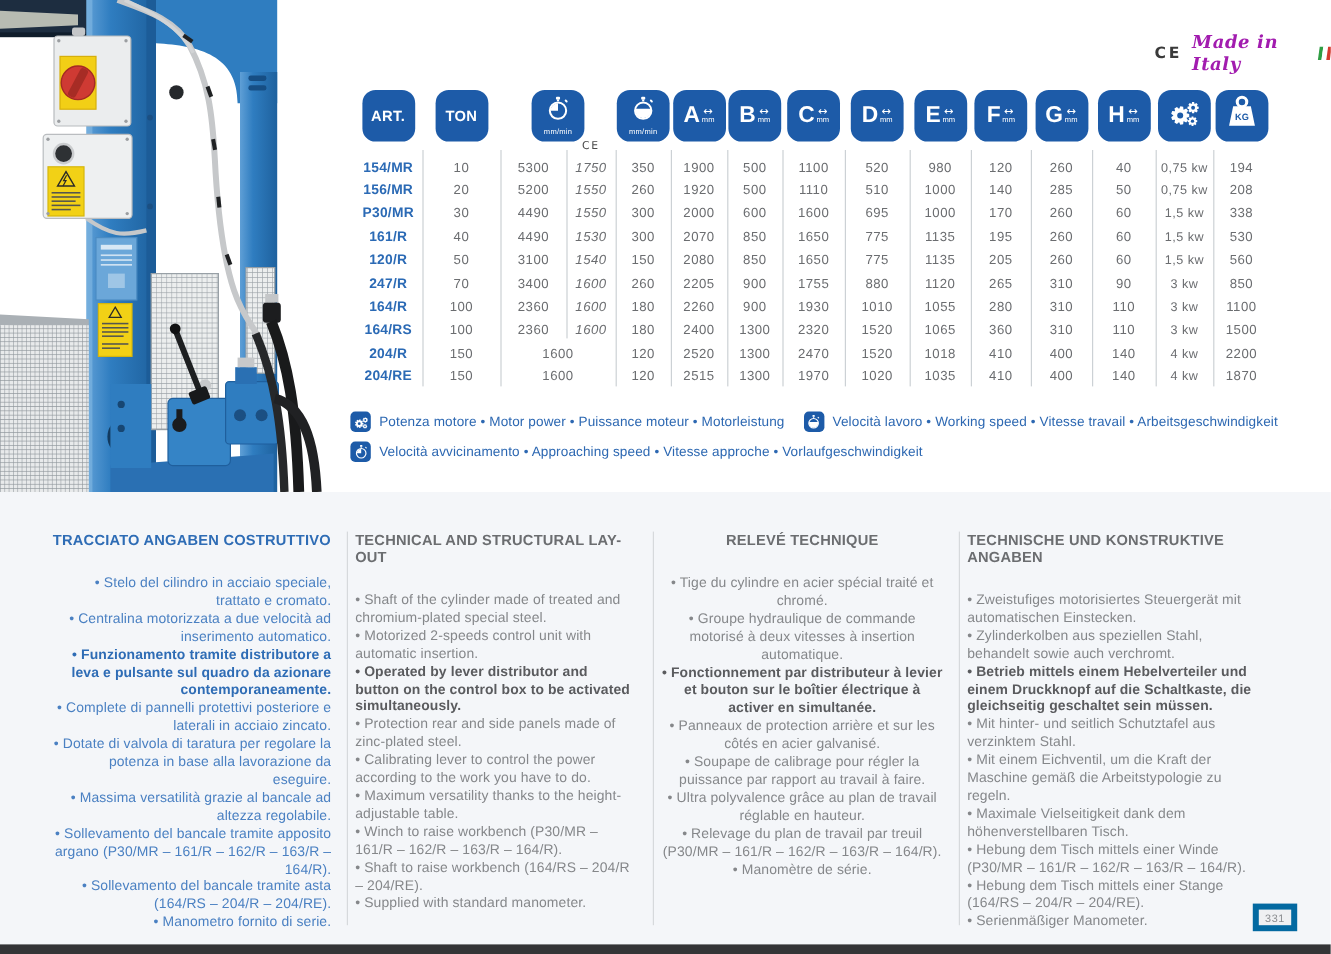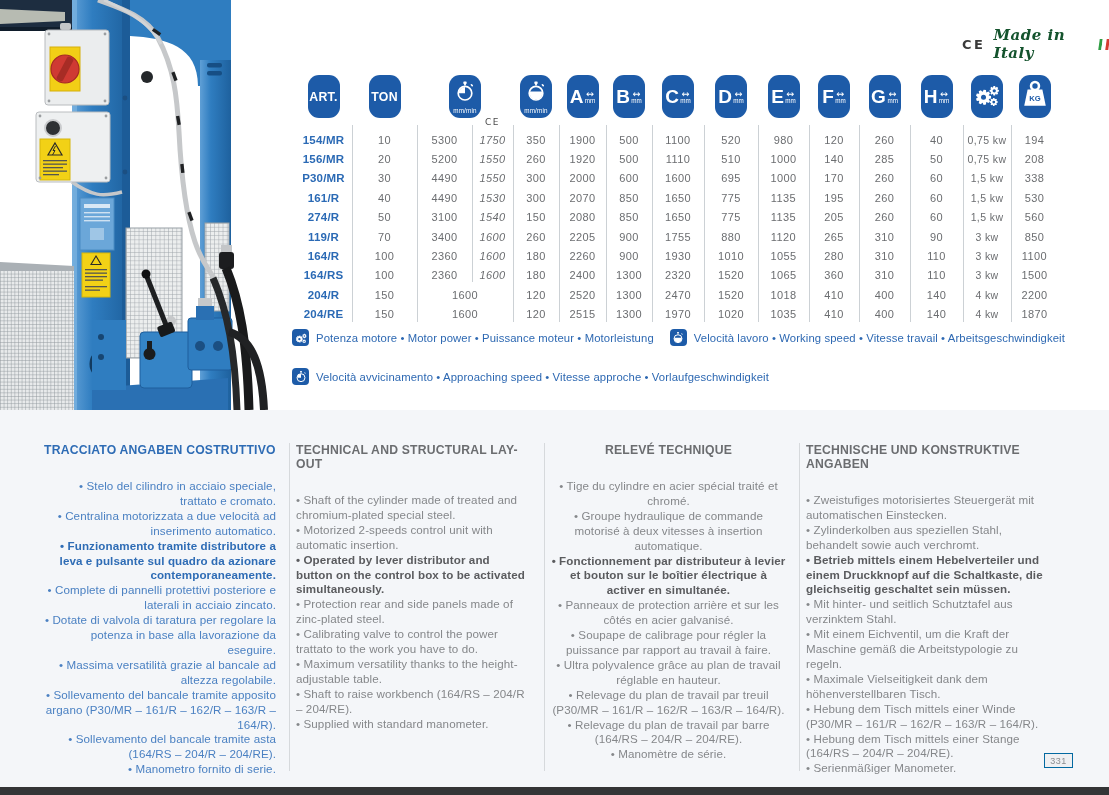--- a/index.html
+++ b/index.html
@@ -10,74 +10,74 @@
   #bottom-bar{position:absolute;left:0;top:787px;width:1109px;height:8px;background:#333436;}
 
   
   #photo{position:absolute;left:0;top:0;width:290px;height:410px;background:#fff;}
 
   
   #badge{position:absolute;top:26px;left:962px;display:flex;align-items:center;gap:8px;}
   #badge .ce{font-size:13px;color:#3a3a3a;letter-spacing:2.5px;font-weight:bold;
              font-family:"DejaVu Sans",sans-serif;}
   #badge .script{font-family:"DejaVu Serif",serif;font-style:italic;font-weight:bold;
-                 font-size:15px;color:#14532d;letter-spacing:.5px;}
+                 font-size:15px;color:#a21caf;letter-spacing:.5px;}
   #badge .flag{display:inline-flex;width:12px;height:11px;transform:skewX(-8deg);}
   #badge .flag i{flex:1;}
   #badge .flag i:nth-child(1){background:#2f9e44;}
   #badge .flag i:nth-child(2){background:#fff;}
   #badge .flag i:nth-child(3){background:#d63b30;}
 
   
   #thead,#tbody{position:absolute;left:295px;display:grid;
     grid-template-columns:57px 65px 55px 41px 46px 47px 46px 52px 54px 51px 50px 51px 53px 48px 47px;}
   #thead{top:75px;height:43px;}
   #tbody{top:130px;grid-auto-rows:19.4px;}
   .hcell{display:flex;align-items:center;justify-content:center;}
-  .hbox{width:32px;height:43px;background:#1d5ba8;border-radius:11px;color:#fff;
+  .hbox{width:44px;height:43px;background:#1d5ba8;border-radius:11px;color:#fff;
         display:flex;flex-direction:column;align-items:center;justify-content:center;}
   .htxt{font-weight:bold;font-size:12.3px;letter-spacing:.3px;}
   .hunit{font-size:6.3px;letter-spacing:.2px;margin-top:-1px;}
   .dimrow{display:flex;align-items:center;}
   .dl{font-size:19px;font-weight:bold;line-height:1;}
   .ds{display:flex;flex-direction:column;align-items:center;margin-left:1.5px;}
   .da{font-size:9.5px;line-height:8px;font-family:"DejaVu Sans",sans-serif;}
   .du{font-size:6.3px;line-height:6px;}
   #ce-mark{position:absolute;left:472px;top:117px;width:41px;text-align:center;
            font-size:9px;color:#4a4a4a;letter-spacing:1.5px;font-family:"DejaVu Sans",sans-serif;}
   .cell{display:flex;align-items:center;justify-content:center;font-size:11px;
         color:#6b6d70;letter-spacing:.4px;}
   .cell.art{font-weight:bold;color:#2b6ab5;font-size:11.5px;letter-spacing:.2px;}
   .cell.ital{font-style:italic;}
   .cell.kw{font-size:10.5px;}
   .cell.merged{grid-column:span 2;}
   .vline{position:absolute;width:1px;background:#ccd1d5;}
 
   
   .legend-row{position:absolute;display:flex;align-items:center;gap:16px;}
-  #legend1{left:292px;top:329px;} #legend2{left:292px;top:368px;}
+  #legend1{left:292px;top:343px;} #legend2{left:292px;top:368px;}
   .legend-item{display:flex;align-items:center;gap:7px;}
   .licon{width:17px;height:17px;background:#1d5ba8;border-radius:4px;
          display:flex;align-items:center;justify-content:center;flex:none;}
   .ltext{font-size:11.3px;color:#2d68b2;letter-spacing:.1px;}
 
   
   .sec{position:absolute;top:443px;}
   .sec h3{margin:0;font-size:12.2px;letter-spacing:.2px;font-weight:bold;}
   .sec .bullets{margin-top:22px;font-size:11.6px;line-height:14.9px;letter-spacing:.1px;}
   .sec.tone-blue h3{color:#2e6cb5;}
   .sec.tone-blue .bullets{color:#4a80c2;text-align:right;}
   .sec.tone-blue .bullet.b{color:#2e6cb5;font-weight:bold;}
   .sec.tone-gray h3{color:#6b6d70;}
   .sec.tone-gray .bullets{color:#85878a;}
   .sec.tone-gray .bullet.b{color:#5a5b5e;font-weight:bold;}
   .sec-div{position:absolute;top:443px;width:1px;height:328px;background:#d6d9dc;}
 
   #pagenum{position:absolute;left:1044px;top:753px;width:27px;height:13px;
-           border:1px solid #0369a1;background:#eff0f2;color:#8b8d90;font-size:9px;
+           border:5px solid #0369a1;background:#eff0f2;color:#8b8d90;font-size:9px;
            display:flex;align-items:center;justify-content:center;letter-spacing:.5px;}
 </style>
 </head>
 <body>
 
 <div id="page">
   <div id="lower-bg"></div>
 
   <div id="photo">
     <svg viewBox="0 0 290 410" width="290" height="410">
@@ -419,36 +419,36 @@
       <div class="cell num">2070</div>
       <div class="cell num">850</div>
       <div class="cell num">1650</div>
       <div class="cell num">775</div>
       <div class="cell num">1135</div>
       <div class="cell num">195</div>
       <div class="cell num">260</div>
       <div class="cell num">60</div>
       <div class="cell kw">1,5 kw</div>
       <div class="cell num">530</div>
-      <div class="cell art">274/R</div>
+      <div class="cell art">120/R</div>
       <div class="cell num">50</div>
       <div class="cell num">3100</div>
       <div class="cell num ital">1540</div>
       <div class="cell num">150</div>
       <div class="cell num">2080</div>
       <div class="cell num">850</div>
       <div class="cell num">1650</div>
       <div class="cell num">775</div>
       <div class="cell num">1135</div>
       <div class="cell num">205</div>
       <div class="cell num">260</div>
       <div class="cell num">60</div>
       <div class="cell kw">1,5 kw</div>
       <div class="cell num">560</div>
-      <div class="cell art">119/R</div>
+      <div class="cell art">247/R</div>
       <div class="cell num">70</div>
       <div class="cell num">3400</div>
       <div class="cell num ital">1600</div>
       <div class="cell num">260</div>
       <div class="cell num">2205</div>
       <div class="cell num">900</div>
       <div class="cell num">1755</div>
       <div class="cell num">880</div>
       <div class="cell num">1120</div>
       <div class="cell num">265</div>
@@ -589,37 +589,37 @@
           <div class="bullet"><span>• </span><span>Manometro fornito di serie.</span></div>
         </div>
       </div>
       <div class="sec tone-gray" style="left: 296px; width: 232px;">
         <h3>TECHNICAL AND STRUCTURAL LAY-OUT</h3>
         <div class="bullets">
           <div class="bullet"><span>• </span><span>Shaft of the cylinder made of treated and chromium-plated special steel.</span></div>
           <div class="bullet"><span>• </span><span>Motorized 2-speeds control unit with automatic insertion.</span></div>
           <div class="bullet b"><span>• </span><span>Operated by lever distributor and button on the control box to be activated simultaneously.</span></div>
           <div class="bullet"><span>• </span><span>Protection rear and side panels made of zinc-plated steel.</span></div>
-          <div class="bullet"><span>• </span><span>Calibrating valve to control the power trattato to the work you have to do.</span></div>
+          <div class="bullet"><span>• </span><span>Calibrating lever to control the power according to the work you have to do.</span></div>
           <div class="bullet"><span>• </span><span>Maximum versatility thanks to the height-adjustable table.</span></div>
+          <div class="bullet"><span>• </span><span>Winch to raise workbench (P30/MR – 161/R – 162/R – 163/R – 164/R).</span></div>
           <div class="bullet"><span>• </span><span>Shaft to raise workbench (164/RS – 204/R – 204/RE).</span></div>
           <div class="bullet"><span>• </span><span>Supplied with standard manometer.</span></div>
         </div>
       </div>
       <div class="sec tone-gray" style="left: 551px; width: 235px; text-align: center;">
         <h3>RELEVÉ TECHNIQUE</h3>
         <div class="bullets">
           <div class="bullet"><span>• </span><span>Tige du cylindre en acier spécial traité et chromé.</span></div>
           <div class="bullet"><span>• </span><span>Groupe hydraulique de commande motorisé à deux vitesses à insertion automatique.</span></div>
           <div class="bullet b"><span>• </span><span>Fonctionnement par distributeur à levier et bouton sur le boîtier électrique à activer en simultanée.</span></div>
           <div class="bullet"><span>• </span><span>Panneaux de protection arrière et sur les côtés en acier galvanisé.</span></div>
           <div class="bullet"><span>• </span><span>Soupape de calibrage pour régler la puissance par rapport au travail à faire.</span></div>
           <div class="bullet"><span>• </span><span>Ultra polyvalence grâce au plan de travail réglable en hauteur.</span></div>
           <div class="bullet"><span>• </span><span>Relevage du plan de travail par treuil (P30/MR – 161/R – 162/R – 163/R – 164/R).</span></div>
-          <div class="bullet"><span>• </span><span>Relevage du plan de travail par barre (164/RS – 204/R – 204/RE).</span></div>
           <div class="bullet"><span>• </span><span>Manomètre de série.</span></div>
         </div>
       </div>
       <div class="sec tone-gray" style="left: 806px; width: 248px;">
         <h3>TECHNISCHE UND KONSTRUKTIVE ANGABEN</h3>
         <div class="bullets">
           <div class="bullet"><span>• </span><span>Zweistufiges motorisiertes Steuergerät mit automatischen Einstecken.</span></div>
           <div class="bullet"><span>• </span><span>Zylinderkolben aus speziellen Stahl, behandelt sowie auch verchromt.</span></div>
           <div class="bullet b"><span>• </span><span>Betrieb mittels einem Hebelverteiler und einem Druckknopf auf die Schaltkaste, die gleichseitig geschaltet sein müssen.</span></div>
           <div class="bullet"><span>• </span><span>Mit hinter- und seitlich Schutztafel aus verzinktem Stahl.</span></div>

